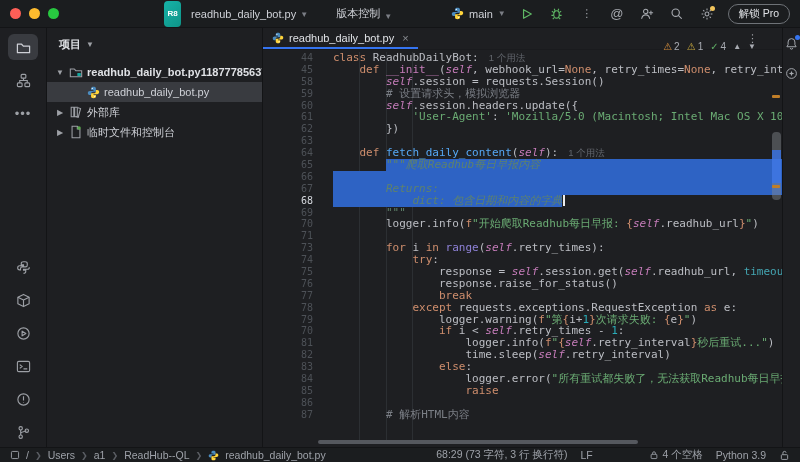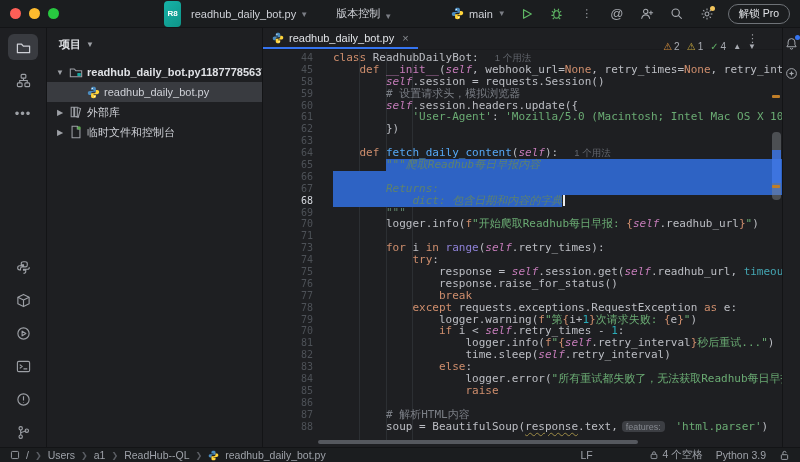--- a/index.html
+++ b/index.html
@@ -51,21 +51,21 @@
   .codepane{position:relative;flex:1;overflow:hidden;padding-top:2px;font-family:"DejaVu Sans Mono",monospace;font-size:11px;}
   .guide{position:absolute;top:2px;bottom:6px;width:1px;background:#2C2F33;z-index:0;}
   .code-row{height:11.9px;line-height:11.9px;position:relative;white-space:pre;}
   .lnum{display:inline-block;width:50px;text-align:right;padding-right:20px;color:#4D5157;font-size:10px;
         font-family:"DejaVu Sans Mono",monospace;position:relative;z-index:2;}
   .lnum.cur{color:#D5D8DE;}
   .ltext{position:relative;z-index:2;}
   .selov{position:absolute;top:0;bottom:0;right:0;background:#2E63C4;z-index:1;}
   .selwrap{background:#2E63C4;}
   .caret{display:inline-block;width:1.5px;height:11px;background:#ECECEC;vertical-align:middle;margin-left:1px;}
-  .inlay{font-family:"Liberation Sans",sans-serif;font-size:9.5px;color:#62666D;margin-left:16px;}
+  .inlay{font-family:"Liberation Sans",sans-serif;font-size:9.5px;color:#62666D;margin-left:10px;}
   .tk-kw{color:#CF8E6D;} .tk-txt{color:#BCBEC4;} .tk-str{color:#6AAB73;}
   .tk-doc{color:#5F826B;font-style:italic;} .tk-cm{color:#7A7E85;}
   .tk-num{color:#2AACB8;} .tk-self{color:#C77DBB;font-style:italic;} .tk-dunder{color:#C77DBB;}
   .tk-fn{color:#56A8F5;} .tk-bi{color:#8F82D8;} .tk-narg{color:#44A6B3;} .tk-brace{color:#CF8E6D;}
   .tk-warn{color:#BCBEC4;text-decoration:underline wavy #9E8C46 1px;text-underline-offset:2px;}
   .tk-pill{font-family:"Liberation Sans",sans-serif;font-size:9px;color:#85888F;background:#3C3E43;
            border-radius:4px;padding:0.5px 4px;margin:0 4px;}
   .vscroll{position:absolute;top:0;bottom:0;right:0;width:11px;z-index:5;}
   .vmark{position:absolute;right:2px;width:8px;height:3px;border-radius:1px;}
   .vthumb{position:absolute;right:1px;width:9px;border-radius:4px;background:rgba(133,137,145,0.45);}
@@ -316,21 +316,20 @@
           <div class="code-row"><span class="lnum">78</span><span class="ltext"><span class="tk-txt">            </span><span class="tk-kw">except</span><span class="tk-txt"> requests.exceptions.RequestException </span><span class="tk-kw">as</span><span class="tk-txt"> e:</span></span></div>
           <div class="code-row"><span class="lnum">79</span><span class="ltext"><span class="tk-txt">                logger.warning(</span><span class="tk-kw">f</span><span class="tk-str">"第</span><span class="tk-brace">{</span><span class="tk-txt">i+</span><span class="tk-num">1</span><span class="tk-brace">}</span><span class="tk-str">次请求失败: </span><span class="tk-brace">{</span><span class="tk-txt">e</span><span class="tk-brace">}</span><span class="tk-str">"</span><span class="tk-txt">)</span></span></div>
           <div class="code-row"><span class="lnum">70</span><span class="ltext"><span class="tk-txt">                </span><span class="tk-kw">if</span><span class="tk-txt"> i &lt; </span><span class="tk-self">self</span><span class="tk-txt">.retry_times - </span><span class="tk-num">1</span><span class="tk-txt">:</span></span></div>
           <div class="code-row"><span class="lnum">81</span><span class="ltext"><span class="tk-txt">                    logger.info(</span><span class="tk-kw">f</span><span class="tk-str">"</span><span class="tk-brace">{</span><span class="tk-self">self</span><span class="tk-txt">.retry_interval</span><span class="tk-brace">}</span><span class="tk-str">秒后重试..."</span><span class="tk-txt">)</span></span></div>
           <div class="code-row"><span class="lnum">82</span><span class="ltext"><span class="tk-txt">                    time.sleep(</span><span class="tk-self">self</span><span class="tk-txt">.retry_interval)</span></span></div>
           <div class="code-row"><span class="lnum">83</span><span class="ltext"><span class="tk-txt">                </span><span class="tk-kw">else</span><span class="tk-txt">:</span></span></div>
           <div class="code-row"><span class="lnum">84</span><span class="ltext"><span class="tk-txt">                    logger.error(</span><span class="tk-str">"所有重试都失败了，无法获取Readhub每日早报"</span></span></div>
           <div class="code-row"><span class="lnum">85</span><span class="ltext"><span class="tk-txt">                    </span><span class="tk-kw">raise</span></span></div>
           <div class="code-row"><span class="lnum">86</span><span class="ltext"></span></div>
           <div class="code-row"><span class="lnum">87</span><span class="ltext"><span class="tk-cm">        # 解析HTML内容</span></span></div>
-          <div class="code-row"><span class="lnum">88</span><span class="ltext"><span class="tk-txt">        soup = BeautifulSoup(</span><span class="tk-warn">response</span><span class="tk-txt">.text,</span><span class="tk-pill">features:</span><span class="tk-txt"> </span><span class="tk-str">'html.parser'</span><span class="tk-txt">)</span></span></div>
         </div>
       <div class="vscroll">
         <div class="vmark" style="top:45px;background:#C07E28"></div>
         <div class="vthumb" style="top:82px;height:68px;"></div>
         <div class="vsel" style="top:100px;height:33px;"></div>
         <div class="vmark" style="top:135px;background:#C07E28"></div>
       </div>
       <div class="hthumb" style="left:55px;width:320px;"></div>
     </div>
   </div>
@@ -365,20 +364,21 @@
     <span class="sb-sep">❯</span>
     <span>ReadHub--QL</span>
     <span class="sb-sep">❯</span>
     <svg width="11" height="11" viewBox="0 0 16 16">
         <path fill="#4B8BBE" d="M8 1C6 1 5 1.8 5 3v2h3v1H3.5C2 6 1 7 1 8.5 1 10 2 11 3.5 11H5V9.5C5 8 6 7 7.5 7H11V3c0-1.2-1-2-3-2z"></path>
         <path fill="#FFD43B" d="M8 15c2 0 3-.8 3-2v-2H8v-1h4.5c1.5 0 2.5-1 2.5-2.5C15 6 14 5 12.5 5H11v1.5C11 8 10 9 8.5 9H5v4c0 1.2 1 2 3 2z"></path>
       </svg>
     <span>readhub_daily_bot.py</span>
   </div>
   <div class="sb-right">
+    <span class="sb-item">68:29 (73 字符, 3 行 换行符)</span>
     <span class="sb-item">LF</span>
     <span class="sb-item dim">UTF-8</span>
     <span class="sb-item">
       <svg width="10" height="10" viewBox="0 0 14 14" fill="none" stroke="#9DA1A8" stroke-width="1.2">
           <rect x="3" y="6" width="8" height="6" rx="1"></rect>
           <path d="M5 6V4.5a2 2 0 0 1 4 0V6"></path>
         </svg>
       <span>4 个空格</span>
     </span>
     <span class="sb-item">Python 3.9</span>

